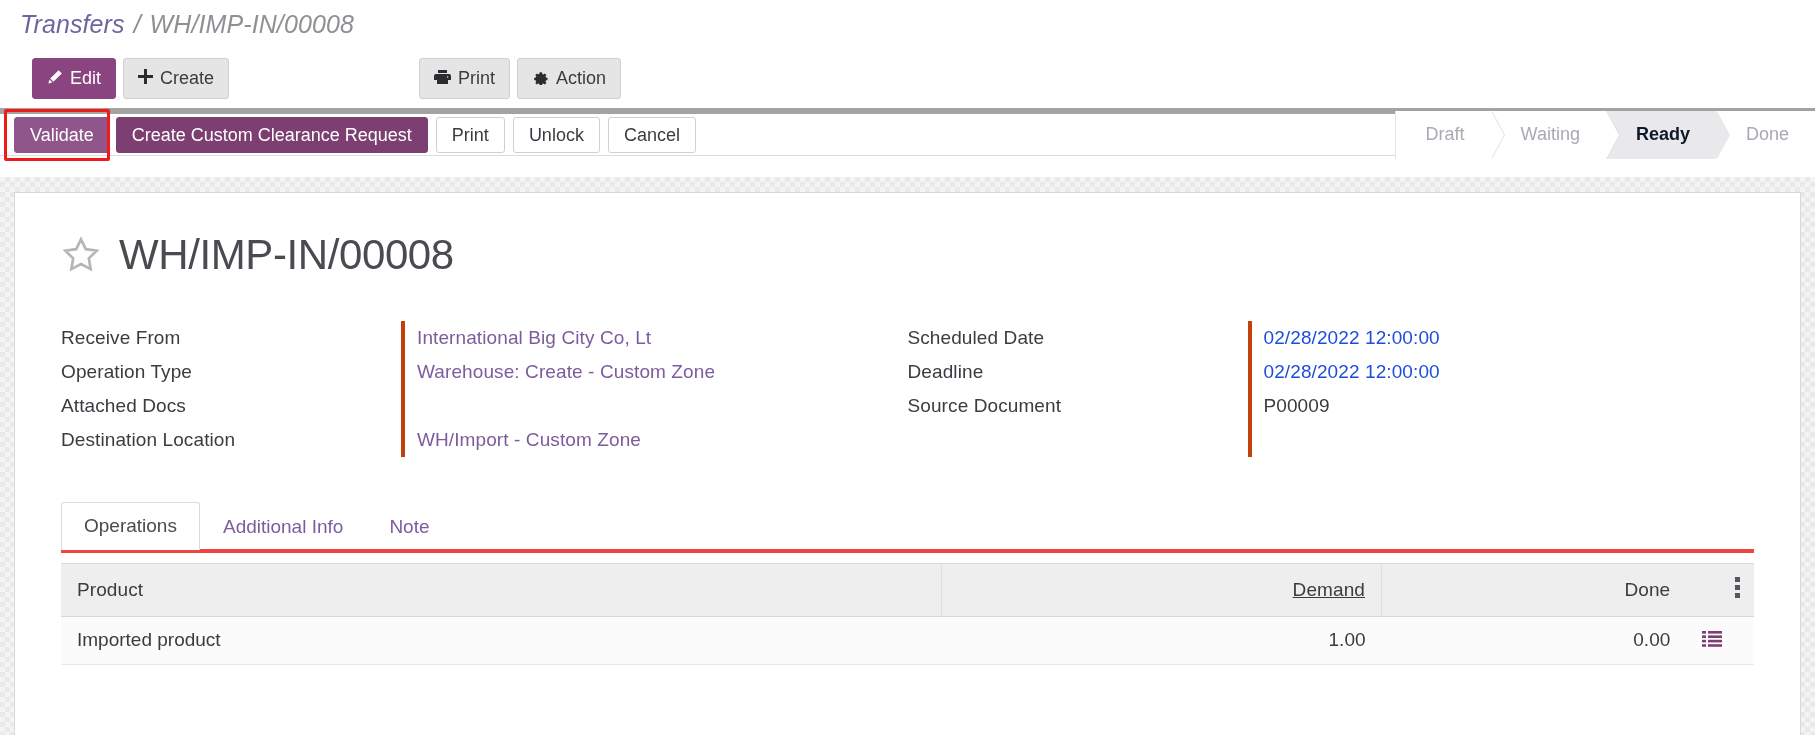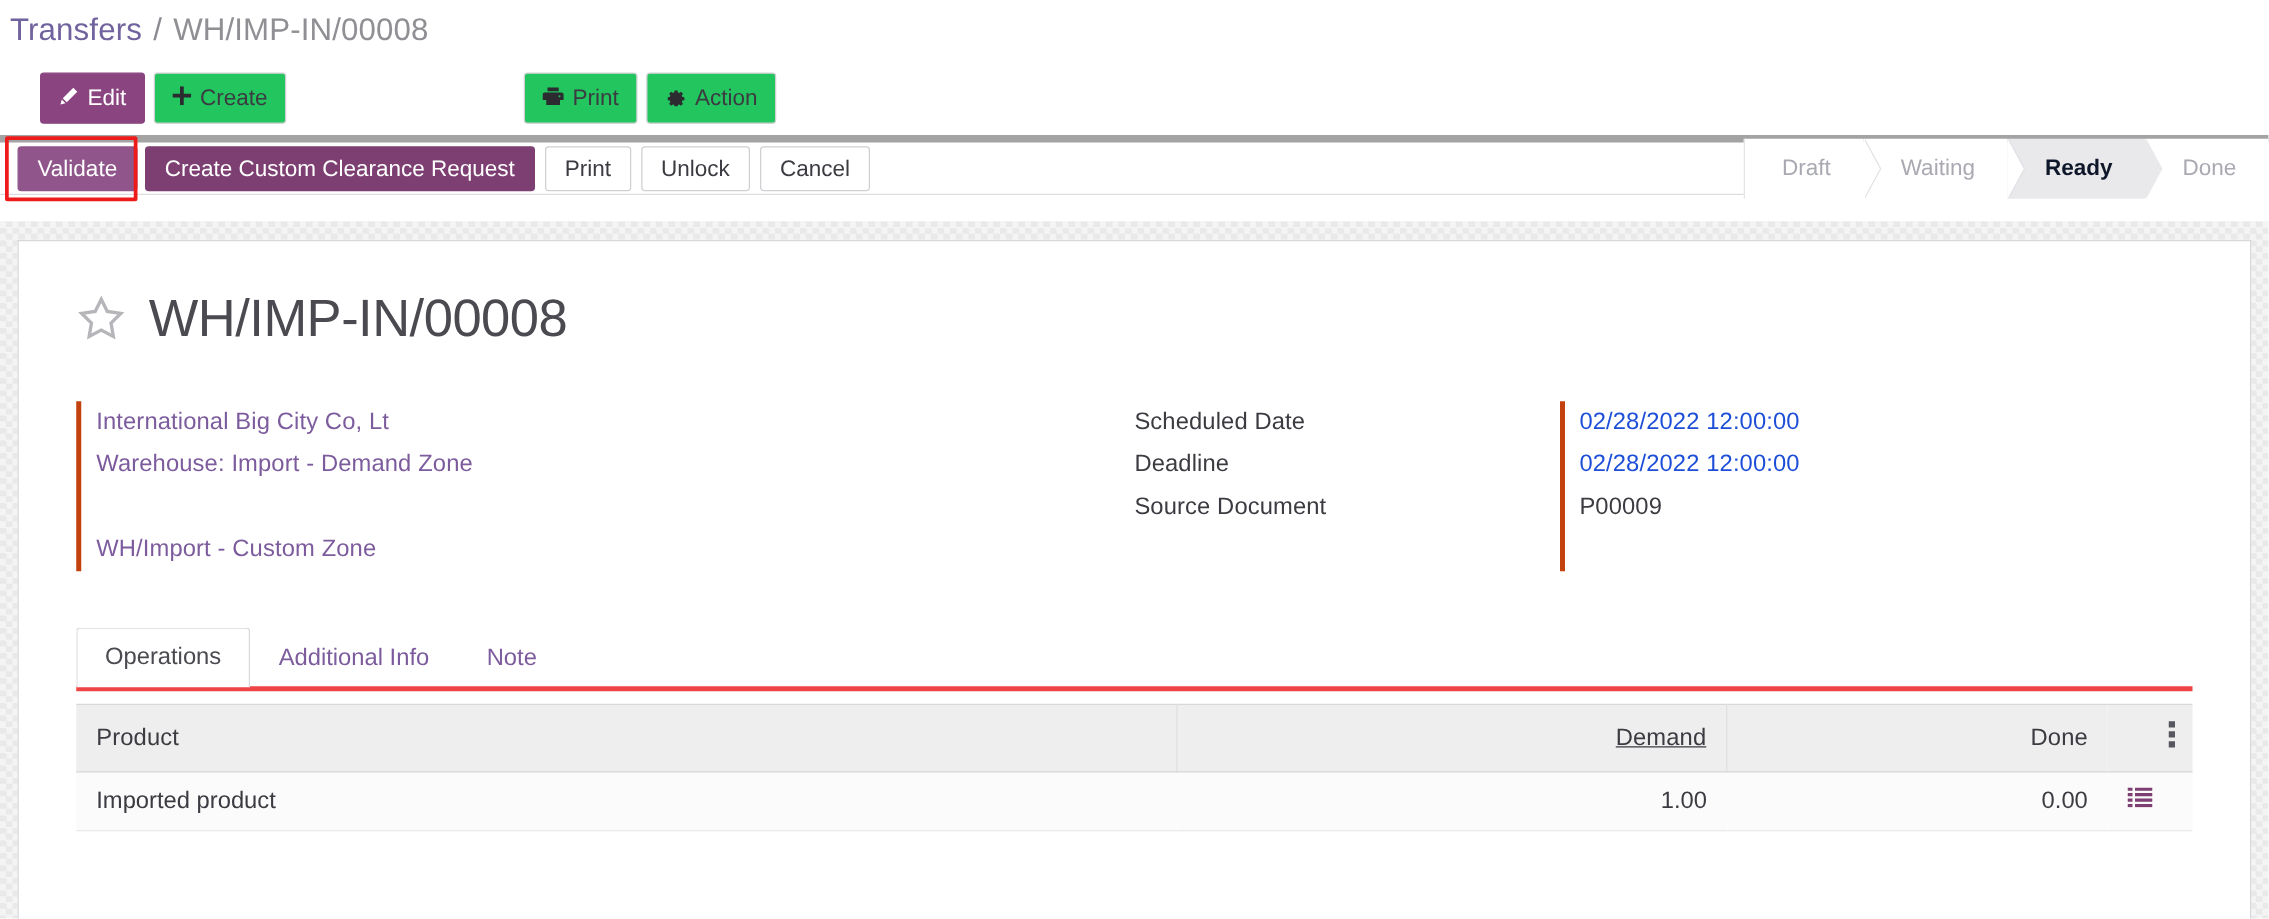--- a/index.html
+++ b/index.html
@@ -8,35 +8,35 @@
     width: 1815px; height: 735px;
     background: #ffffff;
     font-family: "Liberation Sans", sans-serif;
     -webkit-font-smoothing: antialiased;
   }
   .app { position: relative; width: 1815px; height: 735px; overflow: hidden; background:#fff; }
 
   
   .breadcrumb-bar {
     height: 48px; display: flex; align-items: center;
-    padding: 0 8px; background:#fff;
+    padding: 0 20px; background:#fff;font-style:italic;
   }
   .bc-link { color:#71639e; font-size: 25px; letter-spacing:.1px; }
   .bc-sep { color:#8a8a92; font-size: 25px; margin: 0 9px; }
   .bc-current { color:#8f8f94; font-size: 25px; letter-spacing:.1px; }
 
   
   .control-panel {
     height: 60px; display:flex; align-items:center; padding: 0 32px;
     background:#fff; position:relative;
   }
   .btn {
     height: 41px; display:inline-flex; align-items:center; justify-content:center;
     gap: 7px; padding: 0 14px; font-size: 18px; line-height:1;
-    border: 1px solid #cfcfd4; background:#22c55e; color:#3b3b41;
+    border: 1px solid #cfcfd4; background:#e5e5e5; color:#3b3b41;
     border-radius: 3px; cursor: pointer; white-space:nowrap;
   }
   .btn.edit { background:#8a4480; border-color:#8a4480; color:#fff; }
   .mr6 { margin-right: 7px; }
   .group-right { display:flex; align-items:center; gap:0; margin-left:auto; }
   .pager-text { font-size: 19px; color:#55555c; margin-right: 18px; letter-spacing:.5px;}
   .pager-btn {
     width: 42px; height: 41px; border:1px solid #cfcfd4; background:#fff;
     display:flex; align-items:center; justify-content:center; cursor:pointer;
   }
@@ -241,23 +241,29 @@
         <svg width="40" height="40" viewBox="0 0 24 24">
           <path fill="none" stroke="#b5b5ba" stroke-width="1.6" d="M12 2.6l2.9 5.9 6.5.95-4.7 4.6 1.1 6.45L12 17.45 6.2 20.5l1.1-6.45L2.6 9.45l6.5-.95z"></path>
         </svg>
       </span>
       <span class="rec-title">WH/IMP-IN/00008</span>
     </div>
 
     <div class="groups">
 
       <div class="grp grp1">
+        <div class="grp-labels">
+          <div class="f-label">Receive From</div>
+          <div class="f-label">Operation Type</div>
+          <div class="f-label">Attached Docs</div>
+          <div class="f-label">Destination Location</div>
+        </div>
         <div class="grp-values">
           <div class="f-value link">International Big City Co, Lt</div>
-          <div class="f-value link">Warehouse: Import - Demand Zone</div>
+          <div class="f-value link">Warehouse: Create - Custom Zone</div>
           <div class="f-value empty"></div>
           <div class="f-value link">WH/Import - Custom Zone</div>
         </div>
       </div>
 
       <div class="grp grp2">
         <div class="grp-labels">
           <div class="f-label">Scheduled Date</div>
           <div class="f-label">Deadline</div>
           <div class="f-label">Source Document</div>

